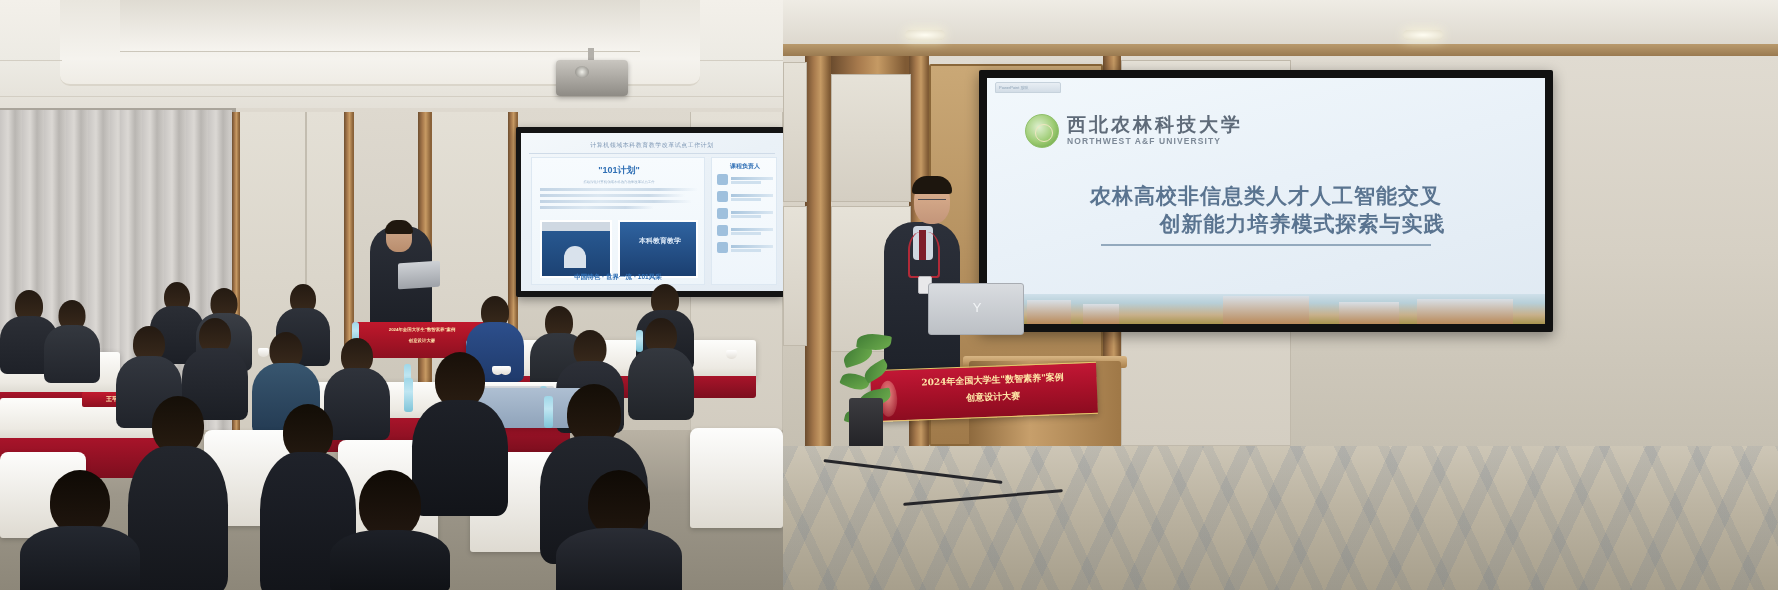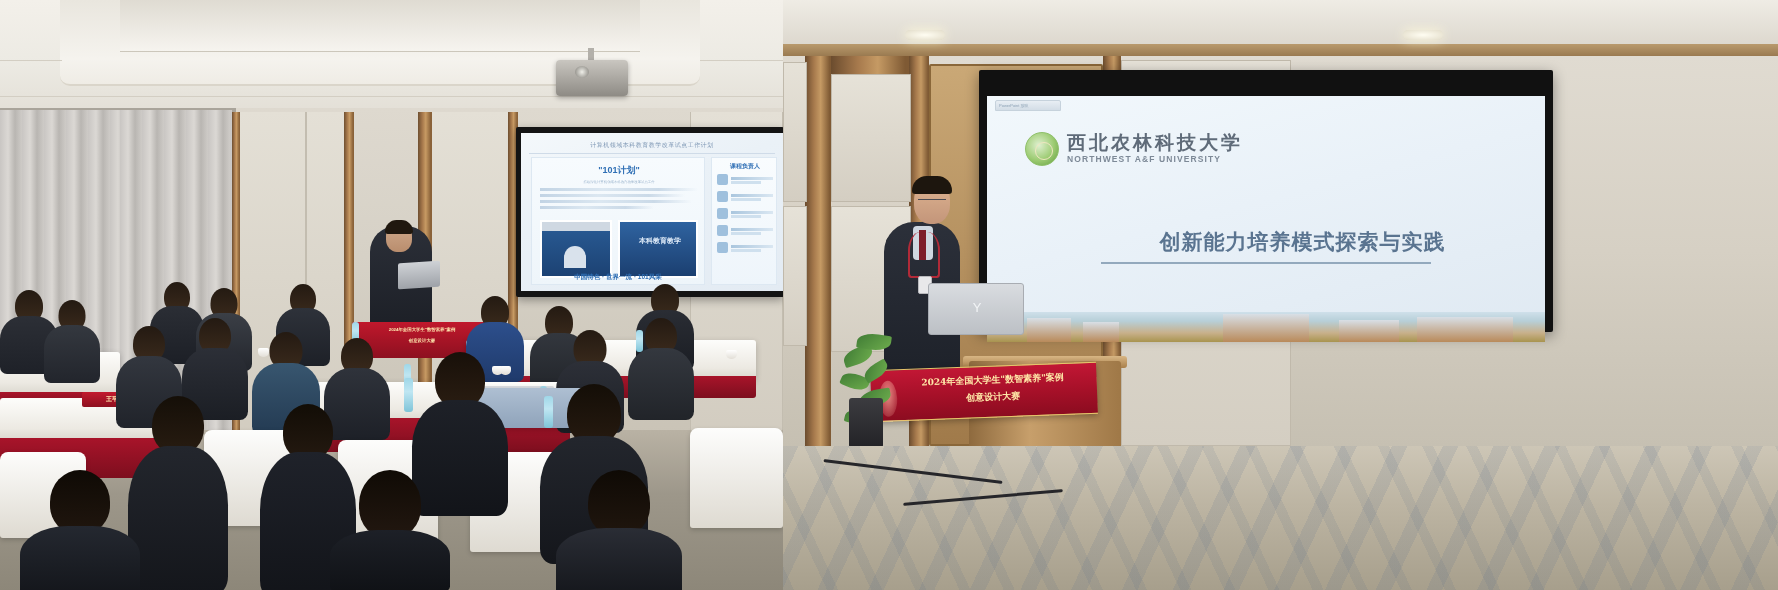--- a/index.html
+++ b/index.html
@@ -125,21 +125,21 @@
   .r-wood{position:absolute;top:56px;height:390px;
     background:linear-gradient(90deg,#6b4c2e,#a77a4d 35%,#c59a64 60%,#7f5a34 95%);}
   .r-panel{position:absolute;background:linear-gradient(180deg,#e6e2d8,#d4cec2);
     border:1px solid #c0b9ab;}
   .r-door{position:absolute;background:linear-gradient(180deg,#caa876,#a07a4a);
     border:2px solid #8a6739;border-radius:2px;}
 
   
   .r-screen-frame{position:absolute;left:1191px;top:70px;width:574px;height:262px;
     background:#111;border-radius:2px;box-shadow:0 4px 14px rgba(0,0,0,.4);}
-  .r-screen{position:absolute;left:1199px;top:96px;width:558px;height:246px;
+  .r-screen{position:absolute;left:1199px;top:78px;width:558px;height:246px;
     background:linear-gradient(165deg,#f2f8fc 0%,#e9f1f8 45%,#dfe9f2 100%);overflow:hidden;}
   .r-winbar{position:absolute;left:8px;top:4px;width:66px;height:11px;
     background:linear-gradient(180deg,#e8eef4,#d3dde6);border:1px solid #c6d2dc;border-radius:2px 2px 0 0;}
   .r-winbar span{position:absolute;left:3px;top:2px;font-size:4px;color:#8ea3b6;}
   .r-logo{position:absolute;left:38px;top:36px;width:34px;height:34px;border-radius:50%;
     background:radial-gradient(circle at 40% 38%,#dff0d0 0%,#9ccb72 55%,#5f9a3b 100%);
     border:1.5px solid #8fc06a;}
   .r-logo::after{content:"";position:absolute;left:9px;top:9px;width:16px;height:16px;border-radius:50%;
     border:1.5px solid #efe6c0;}
   .r-uni-cn{position:absolute;left:80px;top:34px;font-size:19px;font-weight:bold;color:#5f6b79;
@@ -447,20 +447,21 @@
     <div class="r-door" style="left:146px;top:64px;width:174px;height:382px;"></div>
 
     <div class="r-screen-frame" style="left:196px;"></div>
     <div class="r-screen" style="left:204px;">
       <div class="r-winbar">
         <span>PowerPoint 放映</span>
       </div>
       <div class="r-logo"></div>
       <div class="r-uni-cn">西北农林科技大学</div>
       <div class="r-uni-en">NORTHWEST A&amp;F UNIVERSITY</div>
+      <div class="r-t1">农林高校非信息类人才人工智能交叉</div>
       <div class="r-t2">创新能力培养模式探索与实践</div>
       <div class="r-hr"></div>
       <div class="r-campus">
         <div class="b" style="left:40px;top:6px;width:44px;height:24px;"></div>
         <div class="b" style="left:96px;top:10px;width:36px;height:20px;"></div>
         <div class="b" style="left:236px;top:2px;width:86px;height:28px;"></div>
         <div class="b" style="left:352px;top:8px;width:60px;height:22px;"></div>
         <div class="b" style="left:430px;top:5px;width:96px;height:25px;"></div>
       </div>
     </div>

